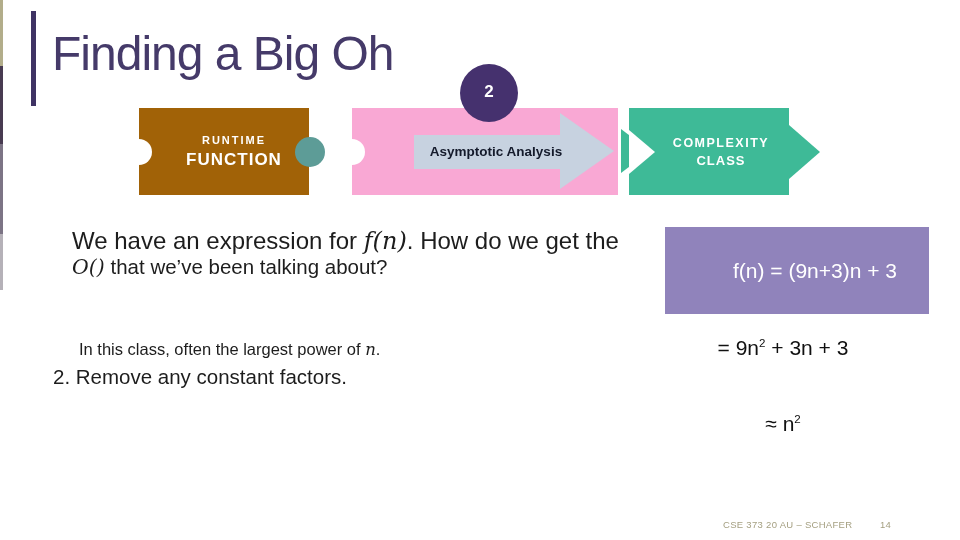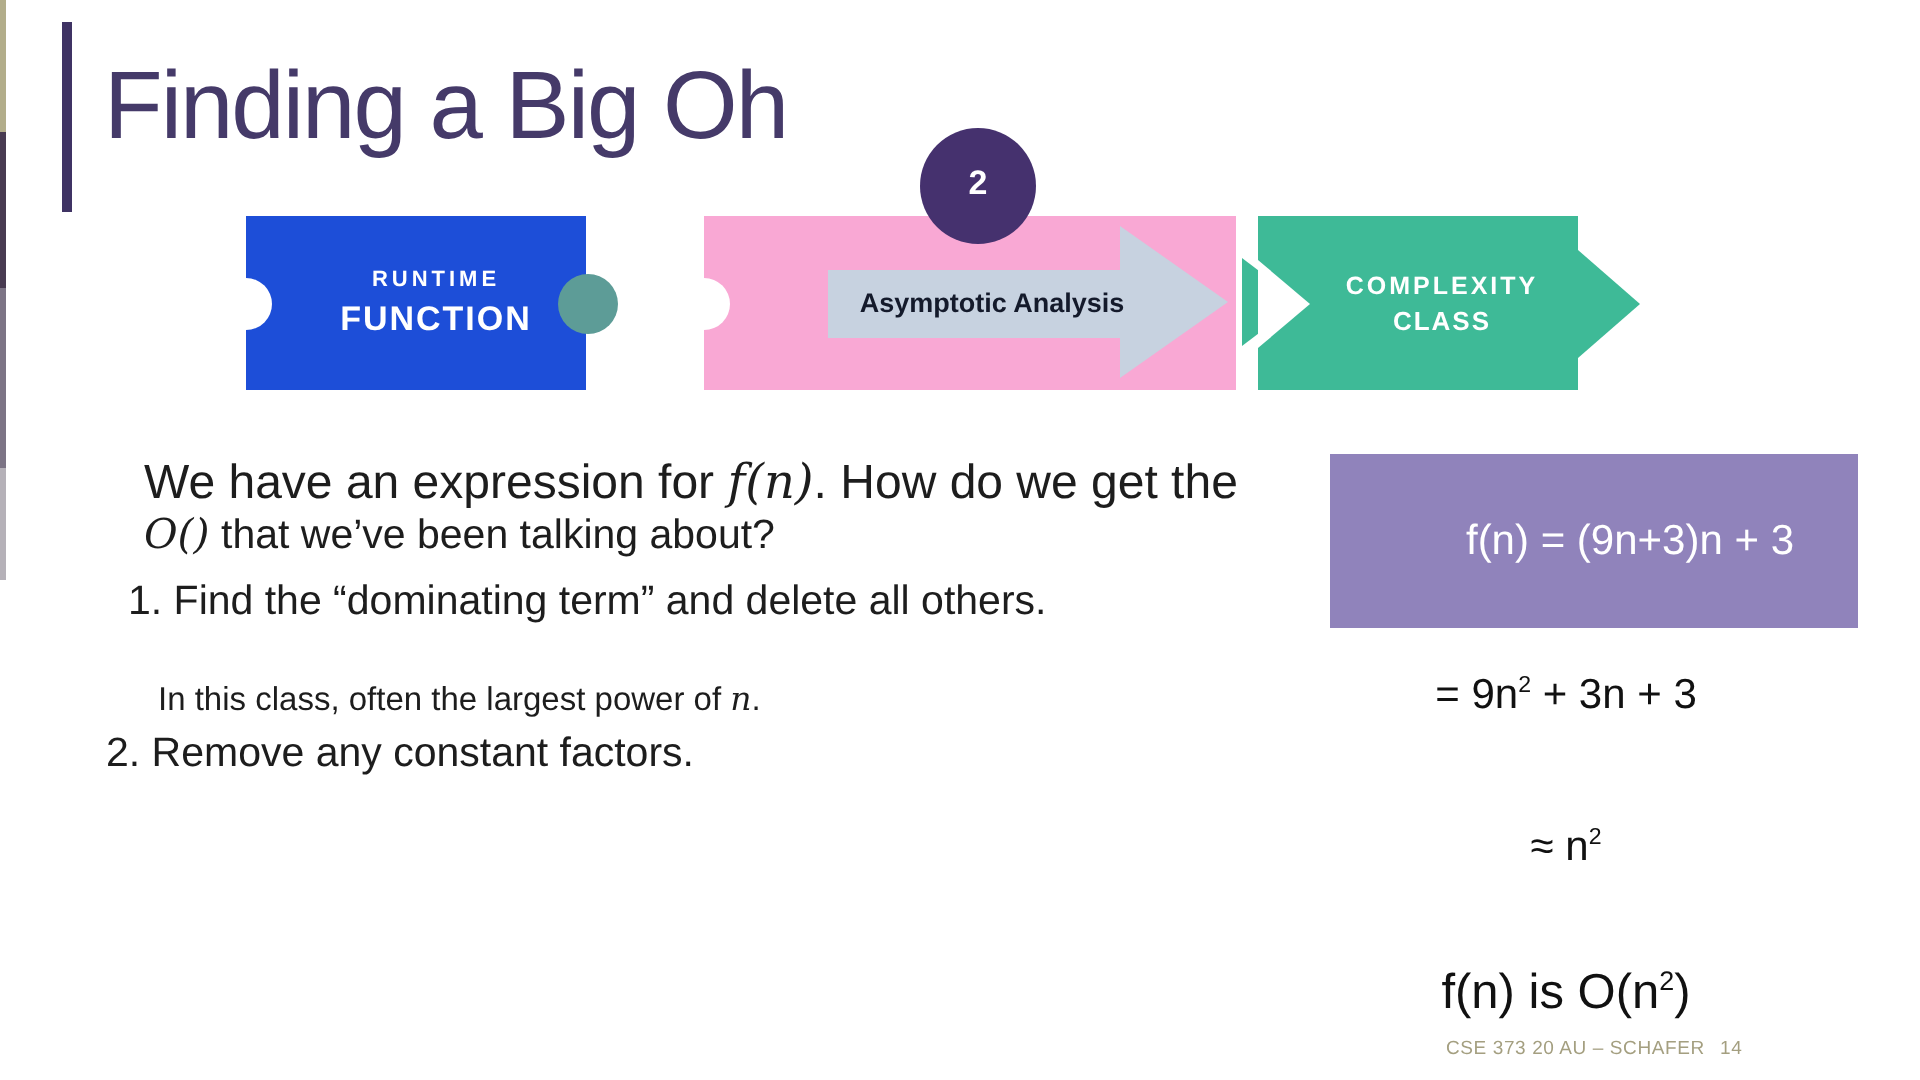--- a/index.html
+++ b/index.html
@@ -28,21 +28,21 @@
     line-height:56px;z-index:5;
   }
 
   
   .piece{position:absolute;top:108px;height:87px;}
   .piece-labels{
     position:absolute;left:0;top:0;width:100%;height:100%;
     display:flex;flex-direction:column;align-items:center;justify-content:center;
     color:#fff;font-weight:bold;z-index:2;
   }
-  #piece-teal{left:123px;width:170px;background:#1d4ed8;}
+  #piece-teal{left:139px;width:170px;background:#a16207;}
   #piece-teal .piece-labels{padding-left:20px;box-sizing:border-box;}
   .lbl-small{font-size:11px;letter-spacing:2px;margin-bottom:4px;}
   .lbl-big{font-size:17px;letter-spacing:1px;}
   .notch-circle{
     position:absolute;left:-13px;top:50%;margin-top:-13px;width:26px;height:26px;
     border-radius:50%;background:#fff;z-index:3;
   }
   .tab-circle{
     position:absolute;right:-16px;top:50%;margin-top:-15px;width:30px;height:30px;
     border-radius:50%;background:#5d9c97;
@@ -100,21 +100,21 @@
   .eq{position:absolute;left:648px;width:270px;text-align:center;font-size:21px;color:#111;white-space:nowrap;}
   #eq1{top:336px;}
   #eq2{top:374px;}
   #eq3{top:412px;}
   #conclusion{position:absolute;left:648px;top:483px;width:270px;text-align:center;font-size:24.5px;color:#111;white-space:nowrap;}
   sup{font-size:0.55em;}
 
   
   .footer-text{position:absolute;top:519px;font-size:9.5px;color:#a49f80;letter-spacing:0.3px;white-space:nowrap;}
   #footer-course{left:723px;}
-  #footer-page{left:860px;}
+  #footer-page{left:880px;}
 </style>
 </head>
 <body>
 
 <div id="slide">
 
   <div class="strip" id="strip1"></div>
   <div class="strip" id="strip2"></div>
   <div class="strip" id="strip3"></div>
   <div class="strip" id="strip4"></div>
@@ -150,35 +150,31 @@
   </div>
 
   <div id="badge">2</div>
 
   <div class="bt" id="intro-line1">
     <span>We have an expression for </span><span class="math">f(n)</span><span>. How do we get the</span>
   </div>
   <div class="bt" id="intro-line2">
     <span class="math">O()</span><span> that we’ve been talking about?</span>
   </div>
-  <div class="bt" id="step1-line">1. Find the “dominating term” and delete all others.</div>
   <div class="bt" id="sub-line2">
     <span>In this class, often the largest power of </span><span class="math">n</span><span>.</span>
   </div>
   <div class="bt" id="step2-line">2. Remove any constant factors.</div>
 
   <div id="given-box">f(n) = (9n+3)n + 3</div>
 
   <div class="eq" id="eq1">
     <span>= 9n</span><sup>2</sup><span> + 3n + 3</span>
   </div>
   <div class="eq" id="eq3">
     <span>≈ n</span><sup>2</sup>
   </div>
 
-  <div id="conclusion">
-    <span>f(n) is O(n</span><sup>2</sup><span>)</span>
-  </div>
 
   <div class="footer-text" id="footer-course">CSE 373 20 AU – SCHAFER</div>
   <div class="footer-text" id="footer-page">14</div>
 
 </div>
 
 </body></html>

